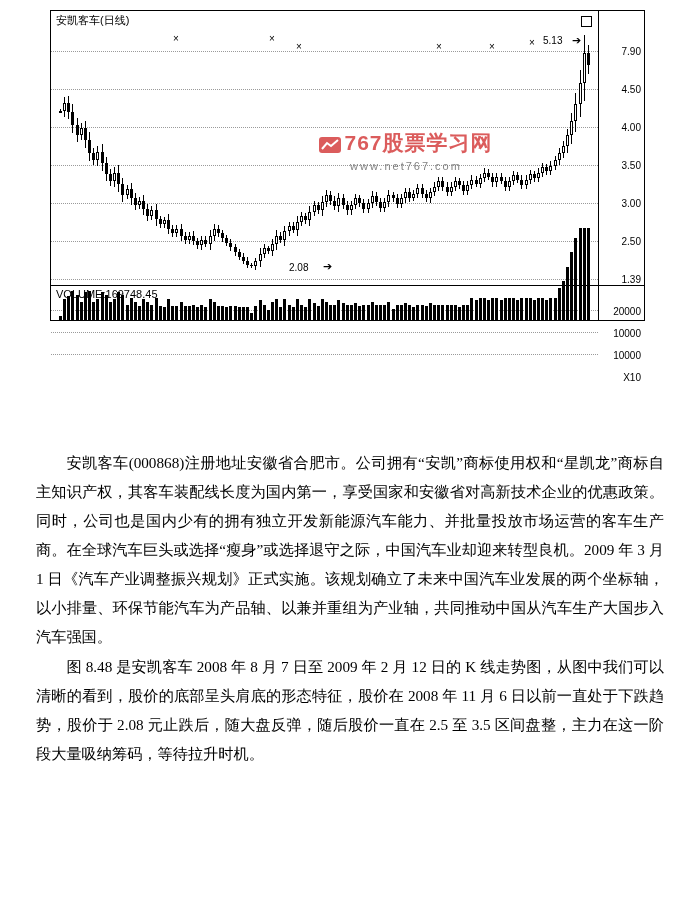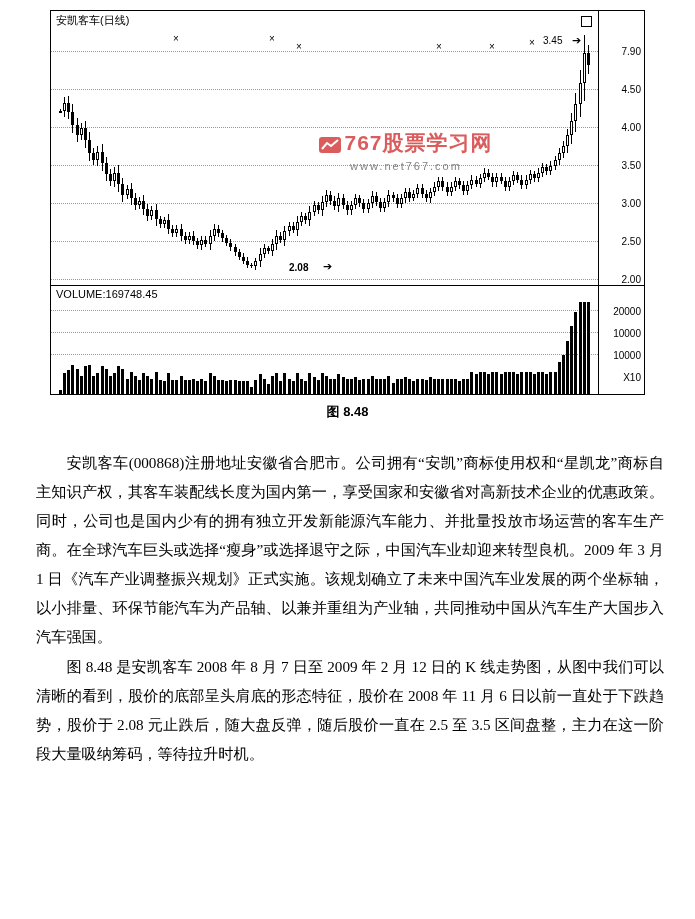--- a/index.html
+++ b/index.html
@@ -5,21 +5,21 @@
   html,body{margin:0;padding:0;}
   body{
     width:695px;height:919px;background:#ffffff;
     font-family:"Liberation Serif","DejaVu Serif",serif;
     color:#000;overflow:hidden;position:relative;
   }
   .page{position:relative;width:695px;height:919px;}
 
   
   .chart-wrap{
-    position:absolute;left:50px;top:10px;width:595px;height:385px;
+    position:absolute;left:50px;top:10px;width:595px;height:311px;
     border:1px solid #000;background:#fff;box-sizing:border-box;padding-left:47px;
   }
   .price-pane{position:absolute;left:0;top:0;right:0;height:275px;border-bottom:1px solid #000;box-sizing:border-box;}
   .vol-pane{position:absolute;left:0;top:275px;right:0;bottom:0;box-sizing:border-box;}
 
   .chart-title{
     position:absolute;left:5px;top:2px;font-size:11px;
     font-family:"Liberation Sans","DejaVu Sans",sans-serif;
   }
   .vol-title{
@@ -114,27 +114,27 @@
       <div class="xmark" style="left:438px;top:30px;">×</div>
       <div class="xmark" style="left:478px;top:26px;">×</div>
 
       <div class="axis-right">
         <div class="axis-lbl" style="top:35px;">7.90</div>
         <div class="axis-lbl" style="top:73px;">4.50</div>
         <div class="axis-lbl" style="top:111px;">4.00</div>
         <div class="axis-lbl" style="top:149px;">3.50</div>
         <div class="axis-lbl" style="top:187px;">3.00</div>
         <div class="axis-lbl" style="top:225px;">2.50</div>
-        <div class="axis-lbl" style="top:263px;">2.00</div>
+        <div class="axis-lbl" style="top:263px;">1.39</div>
       </div>
 
-      <div class="peak-label" style="left:492px;top:24px;">3.45</div>
+      <div class="peak-label" style="left:492px;top:24px;">5.13</div>
       <div class="arrow" style="left:521px;top:24px;">➔</div>
 
-      <div class="low-label" style="left:238px;top:251px;font-weight:bold;">2.08</div>
+      <div class="low-label" style="left:238px;top:251px;">2.08</div>
       <div class="arrow" style="left:272px;top:250px;">➔</div>
 
       <div id="candles">
           <div class="cd" style="left: 8px; top: 98.2675px; height: 3.465px;">
             <i></i>
             <b style="top: 1.7325px; height: 1.5px; background: rgb(255, 255, 255); border: 1px solid rgb(0, 0, 0); box-sizing: border-box;"></b>
           </div>
           <div class="cd" style="left: 12.1562px; top: 85.825px; height: 19.95px;">
             <i></i>
             <b style="top: 5.775px; height: 8.4px; background: rgb(255, 255, 255); border: 1px solid rgb(0, 0, 0); box-sizing: border-box;"></b>
@@ -795,19 +795,18 @@
           <div class="vbar" style="left: 515.062px; height: 53.4714px;"></div>
           <div class="vbar" style="left: 519.219px; height: 67.5857px;"></div>
           <div class="vbar" style="left: 523.375px; height: 81.7px;"></div>
           <div class="vbar" style="left: 527.531px; height: 92.2857px;"></div>
           <div class="vbar" style="left: 531.688px; height: 92.2857px;"></div>
           <div class="vbar" style="left: 535.844px; height: 92.2857px;"></div>
         </div>
     </div>
   </div>
 
-  <div class="figcap">图 8.48</div>
 
   <div class="body">
     <p>安凯客车(000868)注册地址安徽省合肥市。公司拥有“安凯”商标使用权和“星凯龙”商标自主知识产权，其客车装配线长度为国内第一，享受国家和安徽省对高新技术企业的优惠政策。同时，公司也是国内少有的拥有独立开发新能源汽车能力、并批量投放市场运营的客车生产商。在全球汽车巨头或选择“瘦身”或选择退守之际，中国汽车业却迎来转型良机。2009 年 3 月 1 日《汽车产业调整振兴规划》正式实施。该规划确立了未来中国汽车业发展的两个坐标轴，以小排量、环保节能汽车为产品轴、以兼并重组为产业轴，共同推动中国从汽车生产大国步入汽车强国。</p>
     <p>图 8.48 是安凯客车 2008 年 8 月 7 日至 2009 年 2 月 12 日的 K 线走势图，从图中我们可以清晰的看到，股价的底部呈头肩底的形态特征，股价在 2008 年 11 月 6 日以前一直处于下跌趋势，股价于 2.08 元止跌后，随大盘反弹，随后股价一直在 2.5 至 3.5 区间盘整，主力在这一阶段大量吸纳筹码，等待拉升时机。</p>
   </div>
 </div>
 
 </body></html>

